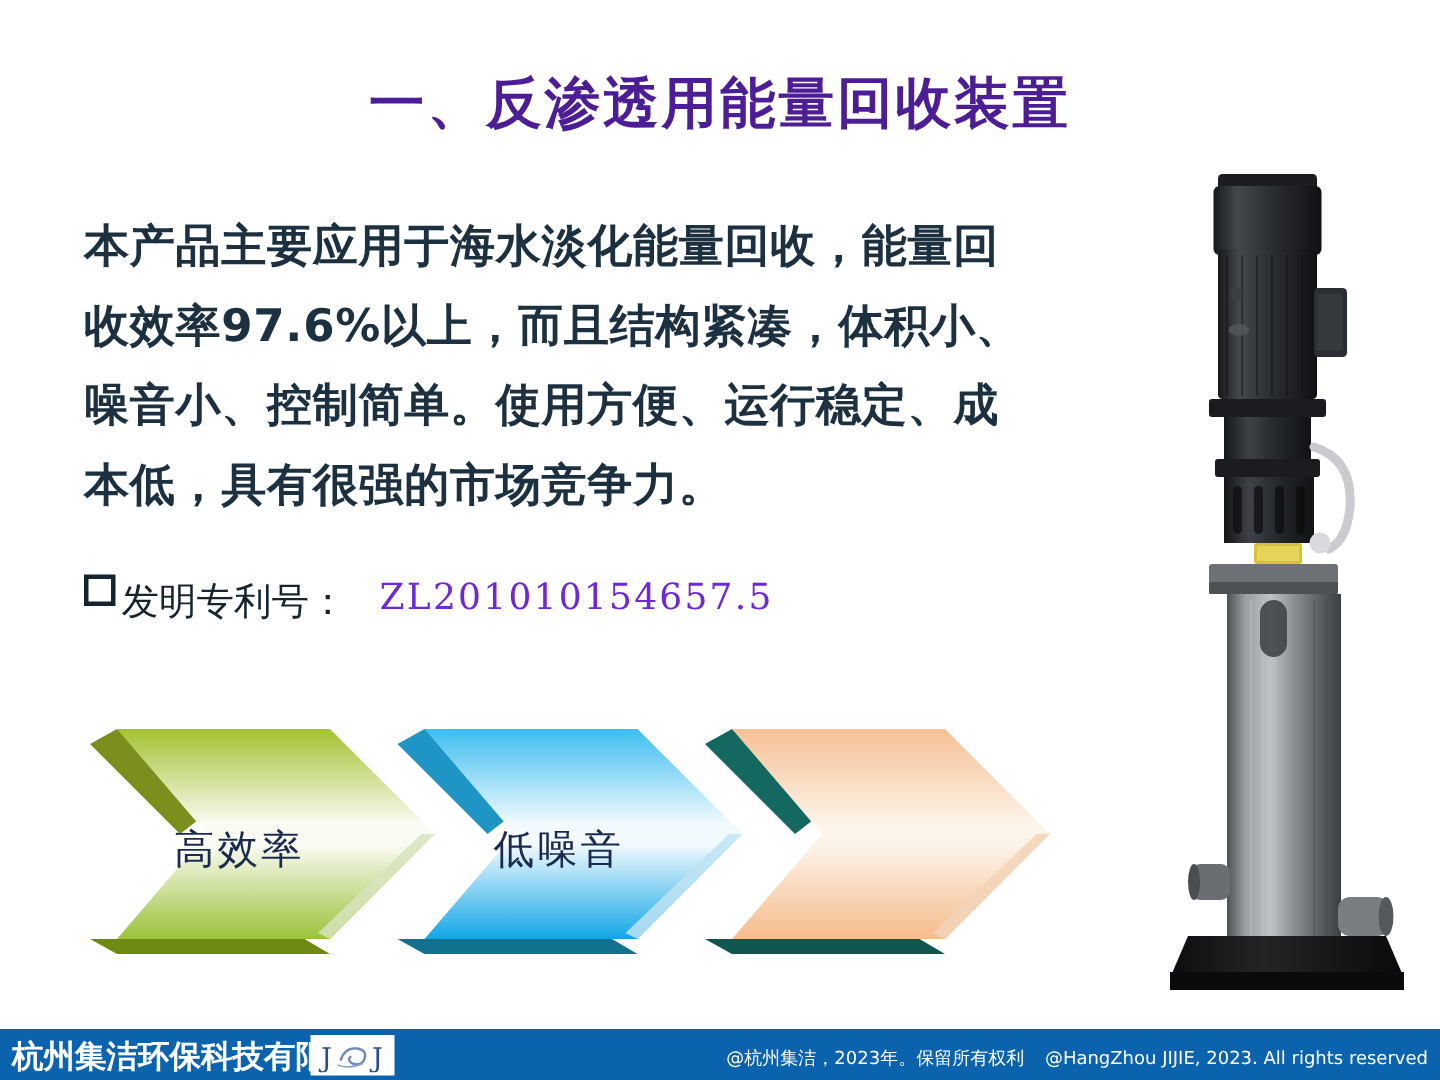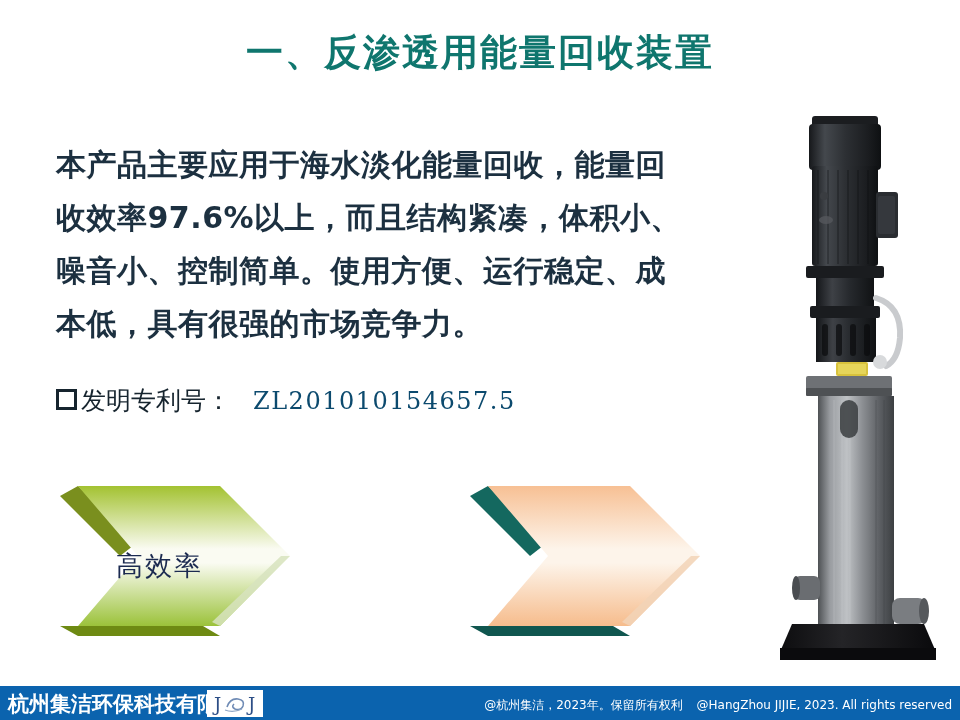--- a/index.html
+++ b/index.html
@@ -12,27 +12,27 @@
     height: 720px;
     position: relative;
     overflow: hidden;
     font-family: "DejaVu Sans", "Liberation Sans", sans-serif;
   }
 
   
   .slide-title {
     position: absolute;
     left: 0;
-    top: 28px;
+    top: 44px;
     width: 960px;
     text-align: center;
     font-size: 37px;
     font-weight: bold;
     letter-spacing: 2px;
-    color: #0f766e;
+    color: #4c1d95;
     white-space: nowrap;
   }
 
   
   .body-text {
     position: absolute;
     left: 56px;
     top: 138px;
     width: 640px;
     font-size: 30px;
@@ -41,21 +41,21 @@
     color: #1C3040;
     letter-spacing: 0.5px;
   }
 
   
   .patent-line {
     position: absolute;
     left: 56px;
     top: 384px;
     display: flex;
-    align-items: center;
+    align-items: flex-start;
     color: #1C3040;
     white-space: nowrap;
   }
   .patent-bullet {
     display: inline-block;
     width: 15px;
     height: 15px;
     border: 3px solid #16242e;
     background: #ffffff;
     margin-right: 4px;
@@ -63,21 +63,21 @@
     top: -1px;
   }
   .patent-label {
     font-size: 25px;
     color: #16242e;
     letter-spacing: 0px;
   }
   .patent-value {
     font-size: 24px;
     font-family: "DejaVu Serif", "Liberation Serif", serif;
-    color: #0c4a6e;
+    color: #6d28d9;
     margin-left: 22px;
     letter-spacing: 1.5px;
   }
 
   
   .chevron-band {
     position: absolute;
     left: 60px;
     top: 470px;
     width: 620px;
@@ -186,20 +186,37 @@
 
       <polygon points="0,140 18,150 160,150 143,140" fill="#6E8A13"></polygon>
 
       <polygon points="18,0 160,0 230,70 160,140 18,140 78,70" fill="url(#g1)"></polygon>
 
       <polygon points="160,140 230,70 221,70 152,136" fill="#D7E3BE" opacity="0.85"></polygon>
     </svg>
     <span class="chev-label">高效率</span>
   </div>
 
+  <div class="chev" id="chev-2">
+    <svg width="230" height="150" viewBox="0 0 230 150">
+      <defs>
+        <linearGradient id="g2" x1="0" y1="0" x2="0" y2="1">
+          <stop offset="0%" stop-color="#3DBDF0"></stop>
+          <stop offset="45%" stop-color="#F2FAFE"></stop>
+          <stop offset="55%" stop-color="#F2FAFE"></stop>
+          <stop offset="100%" stop-color="#12A6E6"></stop>
+        </linearGradient>
+      </defs>
+      <polygon points="0,10 18,0 78,56 60,70" fill="#1E95C4"></polygon>
+      <polygon points="0,140 18,150 160,150 143,140" fill="#11718F"></polygon>
+      <polygon points="18,0 160,0 230,70 160,140 18,140 78,70" fill="url(#g2)"></polygon>
+      <polygon points="160,140 230,70 221,70 152,136" fill="#BEE3F3" opacity="0.85"></polygon>
+    </svg>
+    <span class="chev-label">低噪音</span>
+  </div>
 
   <div class="chev" id="chev-3">
     <svg width="230" height="150" viewBox="0 0 230 150">
       <defs>
         <linearGradient id="g3" x1="0" y1="0" x2="0" y2="1">
           <stop offset="0%" stop-color="#F7C094"></stop>
           <stop offset="45%" stop-color="#FDF4EA"></stop>
           <stop offset="55%" stop-color="#FDF4EA"></stop>
           <stop offset="100%" stop-color="#F6BC8C"></stop>
         </linearGradient>

